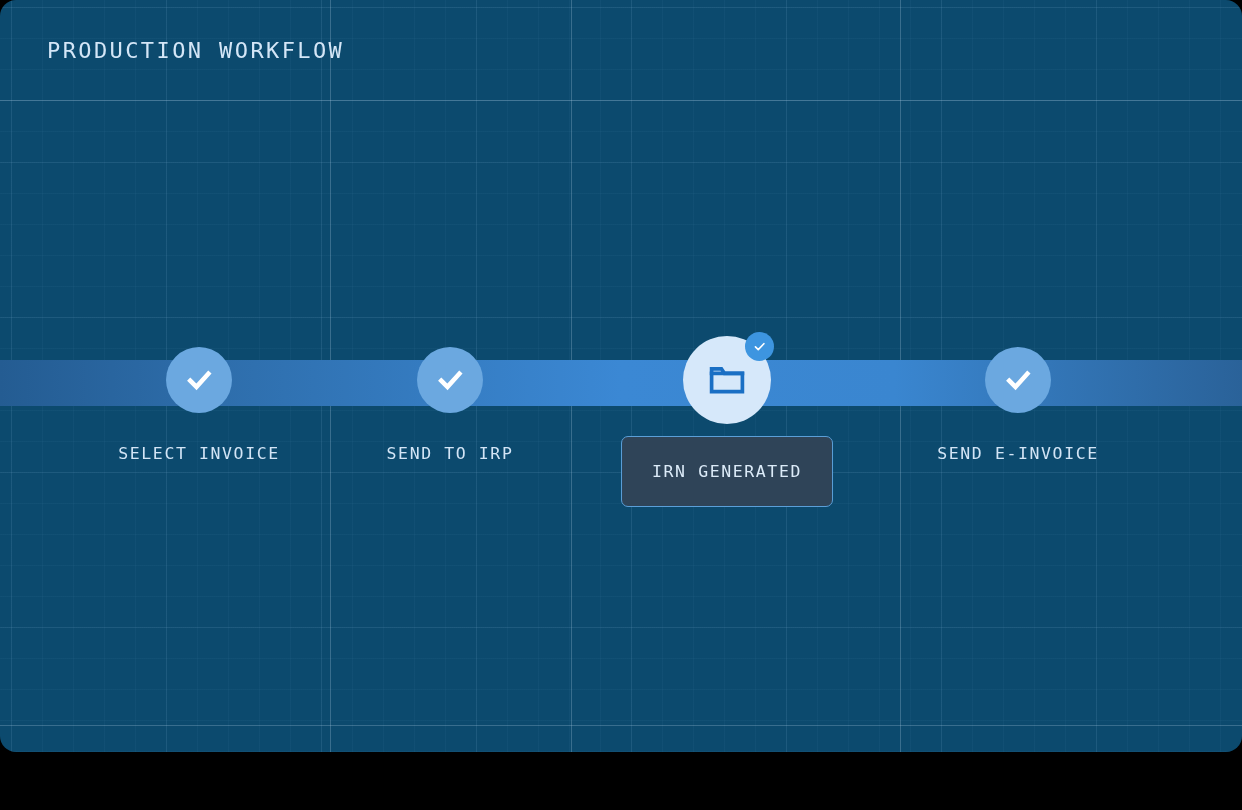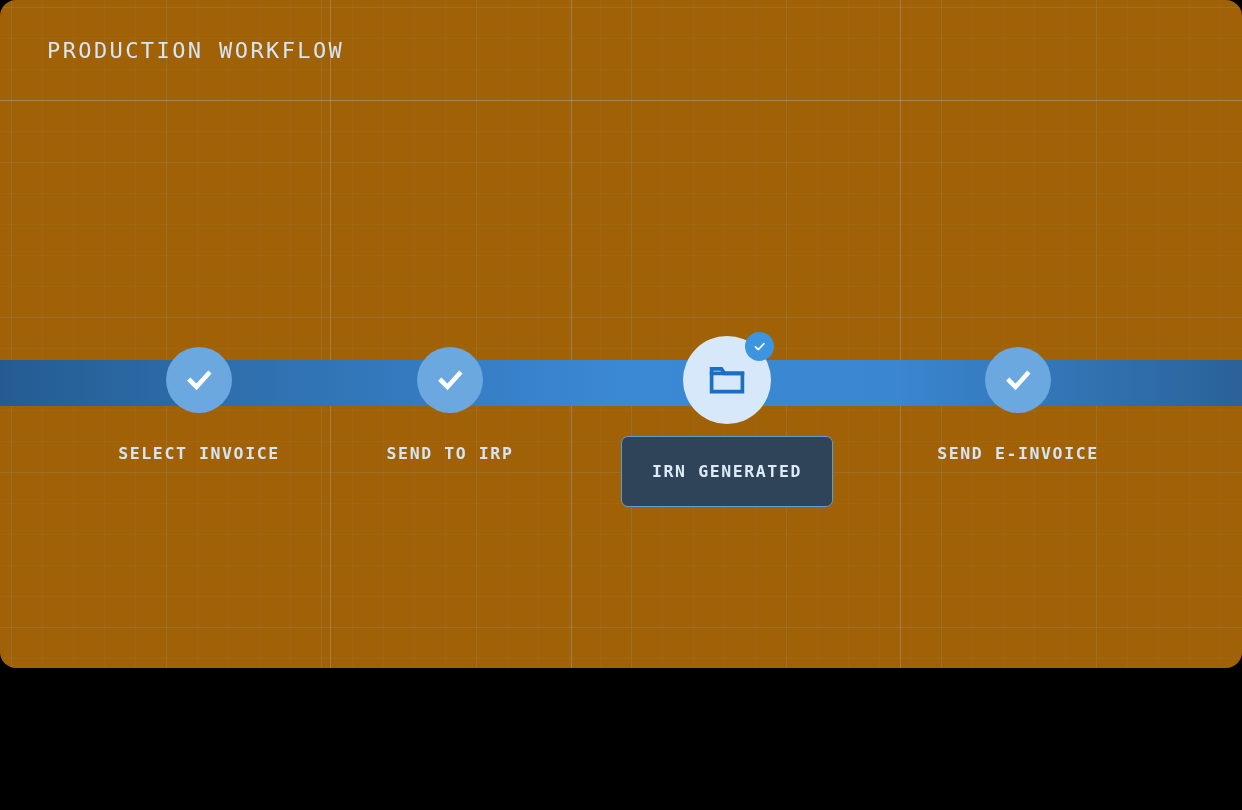--- a/index.html
+++ b/index.html
@@ -8,22 +8,22 @@
     width: 1242px;
     height: 810px;
     background: #000000;
     overflow: hidden;
     font-family: "DejaVu Sans Mono", "Liberation Mono", monospace;
   }
 
   #app {
     position: relative;
     width: 1242px;
-    height: 668px;
-    background: #a16207;
+    height: 752px;
+    background: #0c4a6e;
     border-radius: 16px;
     overflow: hidden;
   }
 
   
   .grid-minor {
     position: absolute;
     inset: 0;
     background-image:
       linear-gradient(to right, rgba(120,170,210,0.055) 1px, transparent 1px),
@@ -68,21 +68,21 @@
     position: absolute;
     left: 0; top: 100px;
     width: 1242px; height: 1px;
     background: rgba(170,200,225,0.33);
   }
 
   
   .stepper {
     position: absolute;
     left: 0; top: 0;
-    width: 1242px; height: 810px; font-weight: bold;
+    width: 1242px; height: 810px;
   }
 
   .progress-track {
     position: absolute;
     left: 0; top: 360px;
     width: 1242px; height: 46px;
     background: linear-gradient(to right,
                 #245c92 0%,
                 #2e6eac 18%,
                 #3b88d4 50%,

